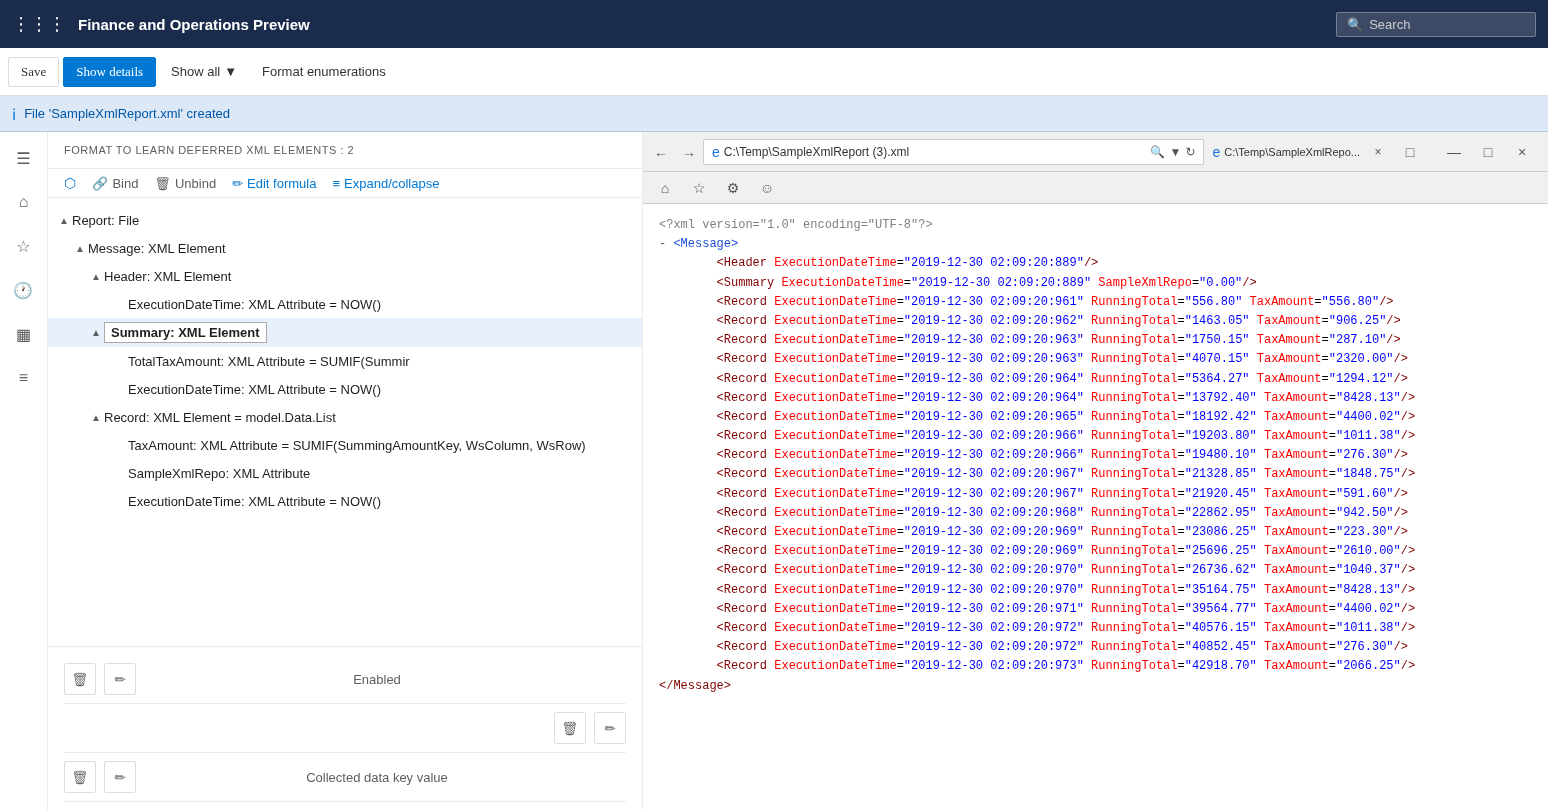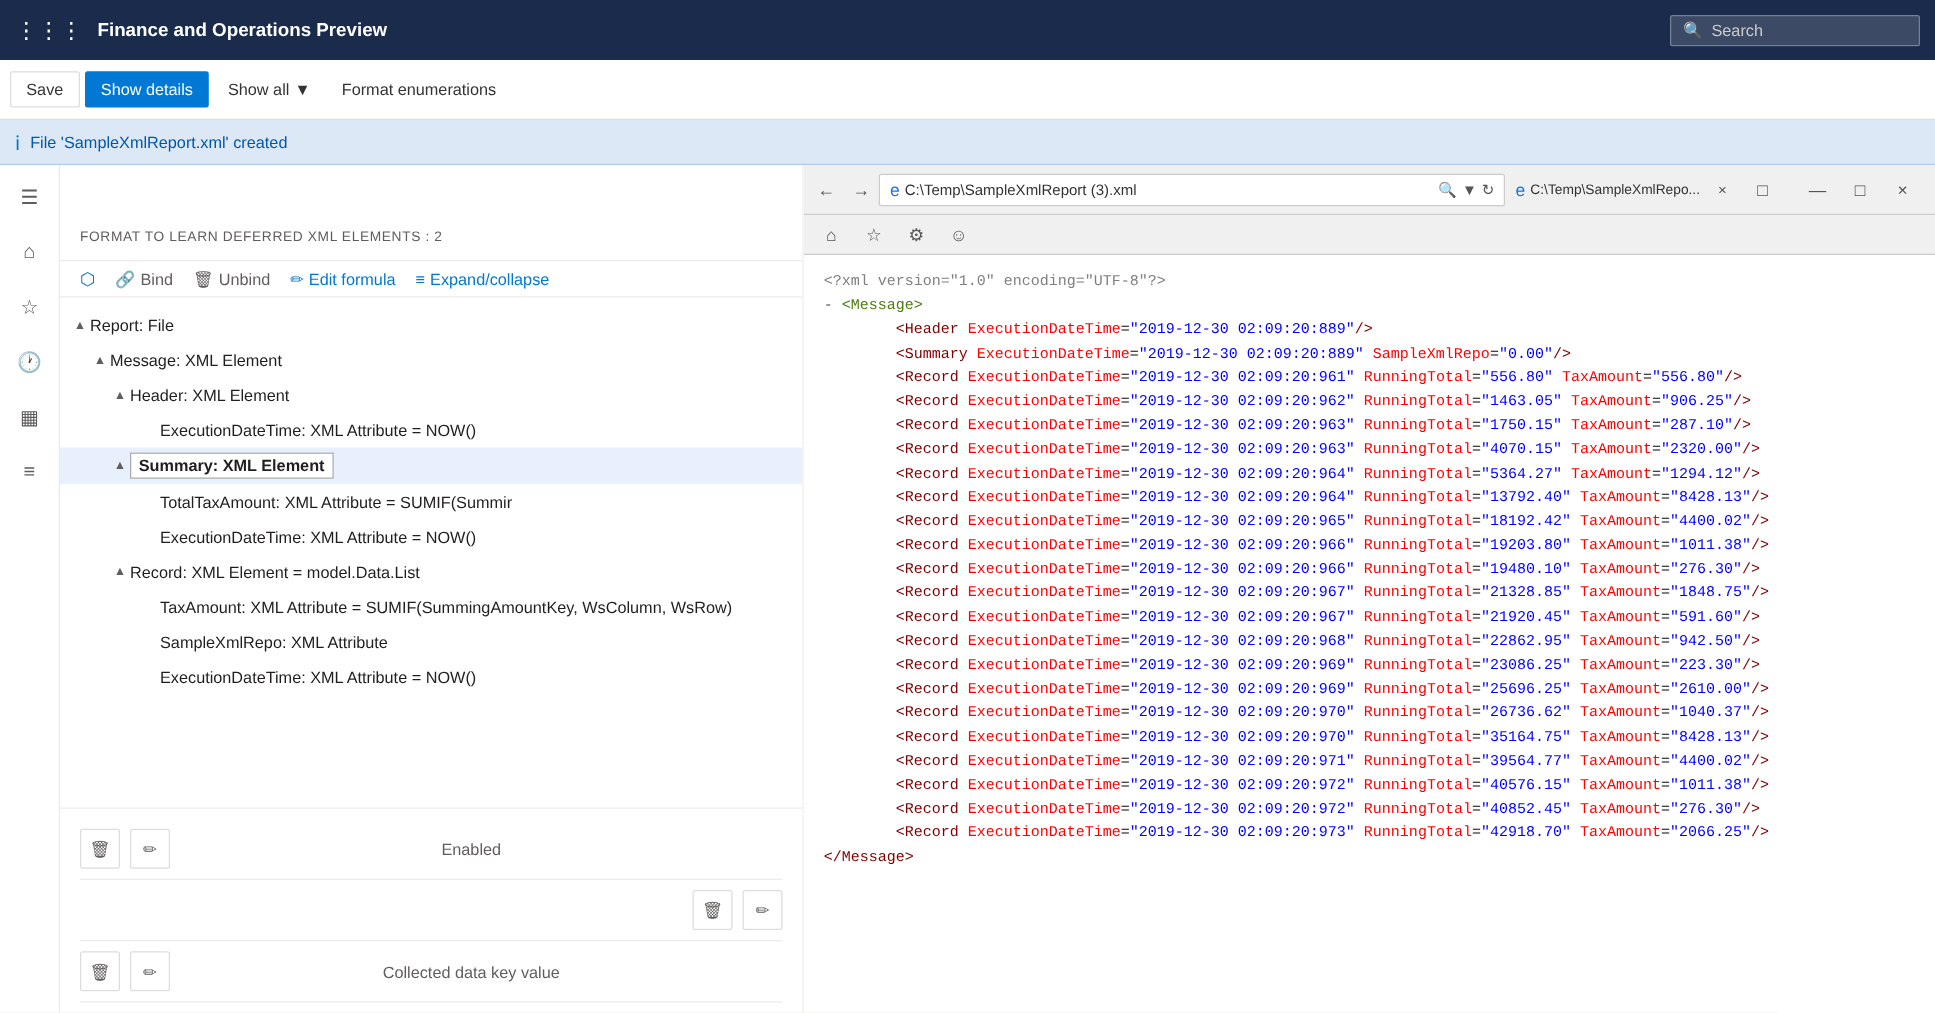--- a/index.html
+++ b/index.html
@@ -41,20 +41,21 @@
     .toolbar .btn {
       display: flex;
       align-items: center;
       gap: 4px;
       padding: 6px 12px;
       border: 1px solid transparent;
       border-radius: 2px;
       cursor: pointer;
       font-size: 13px;
       background: transparent;
+      font-family: Liberation Serif, serif;
     }
     .toolbar .btn-save { color: #333; border-color: #ddd; background: #fff; }
     .toolbar .btn-primary { background: #0078d4; color: #fff; border-color: #0078d4; }
     .toolbar .btn-show-all {
       display: flex; align-items: center; gap: 4px;
       padding: 6px 10px; border: 1px solid transparent;
       cursor: pointer; font-size: 13px; color: #333; background: transparent;
     }
 
     
@@ -106,21 +107,20 @@
     .designer-header {
       padding: 12px 16px 8px;
       border-bottom: 1px solid #edebe9;
     }
     .designer-subtitle {
       font-size: 11px;
       color: #605e5c;
       text-transform: uppercase;
       letter-spacing: 0.5px;
       margin-bottom: 4px;
-      margin-top: 40px;
     }
     .designer-title {
       font-size: 22px;
       font-weight: 300;
       color: #201f1e;
     }
 
     
     .action-bar {
       display: flex;
@@ -397,21 +397,21 @@
 
       <div style="display:flex;align-items:center;background:#f0f0f0;border-bottom:1px solid #ccc;height:32px;padding:0 8px;gap:6px;">
         <button class="browser-icon-btn">⌂</button>
         <button class="browser-icon-btn">☆</button>
         <button class="browser-icon-btn">⚙</button>
         <button class="browser-icon-btn">☺</button>
       </div>
 
       <div class="xml-content">
         <div class="xml-line"><span style="color:#808080;">&lt;?xml version="1.0" encoding="UTF-8"?&gt;</span></div>
-        <div class="xml-line"><span style="color:#555;">- </span><span style="color:#4d7c0f;">&lt;Message&gt;</span></div>
+        <div class="xml-line"><span style="color:#555;">- </span><span style="color:#1d4ed8;">&lt;Message&gt;</span></div>
         <div class="xml-line">&nbsp;&nbsp;&nbsp;&nbsp;&nbsp;&nbsp;&nbsp;&nbsp;<span style="color:#800000;">&lt;Header</span> <span style="color:#ff0000;">ExecutionDateTime</span>=<span style="color:#0000ff;">"2019-12-30 02:09:20:889"</span><span style="color:#800000;">/&gt;</span></div>
         <div class="xml-line">&nbsp;&nbsp;&nbsp;&nbsp;&nbsp;&nbsp;&nbsp;&nbsp;<span style="color:#800000;">&lt;Summary</span> <span style="color:#ff0000;">ExecutionDateTime</span>=<span style="color:#0000ff;">"2019-12-30 02:09:20:889"</span> <span style="color:#ff0000;">SampleXmlRepo</span>=<span style="color:#0000ff;">"0.00"</span><span style="color:#800000;">/&gt;</span></div>
         <div class="xml-line">&nbsp;&nbsp;&nbsp;&nbsp;&nbsp;&nbsp;&nbsp;&nbsp;<span style="color:#800000;">&lt;Record</span> <span style="color:#ff0000;">ExecutionDateTime</span>=<span style="color:#0000ff;">"2019-12-30 02:09:20:961"</span> <span style="color:#ff0000;">RunningTotal</span>=<span style="color:#0000ff;">"556.80"</span> <span style="color:#ff0000;">TaxAmount</span>=<span style="color:#0000ff;">"556.80"</span><span style="color:#800000;">/&gt;</span></div>
         <div class="xml-line">&nbsp;&nbsp;&nbsp;&nbsp;&nbsp;&nbsp;&nbsp;&nbsp;<span style="color:#800000;">&lt;Record</span> <span style="color:#ff0000;">ExecutionDateTime</span>=<span style="color:#0000ff;">"2019-12-30 02:09:20:962"</span> <span style="color:#ff0000;">RunningTotal</span>=<span style="color:#0000ff;">"1463.05"</span> <span style="color:#ff0000;">TaxAmount</span>=<span style="color:#0000ff;">"906.25"</span><span style="color:#800000;">/&gt;</span></div>
         <div class="xml-line">&nbsp;&nbsp;&nbsp;&nbsp;&nbsp;&nbsp;&nbsp;&nbsp;<span style="color:#800000;">&lt;Record</span> <span style="color:#ff0000;">ExecutionDateTime</span>=<span style="color:#0000ff;">"2019-12-30 02:09:20:963"</span> <span style="color:#ff0000;">RunningTotal</span>=<span style="color:#0000ff;">"1750.15"</span> <span style="color:#ff0000;">TaxAmount</span>=<span style="color:#0000ff;">"287.10"</span><span style="color:#800000;">/&gt;</span></div>
         <div class="xml-line">&nbsp;&nbsp;&nbsp;&nbsp;&nbsp;&nbsp;&nbsp;&nbsp;<span style="color:#800000;">&lt;Record</span> <span style="color:#ff0000;">ExecutionDateTime</span>=<span style="color:#0000ff;">"2019-12-30 02:09:20:963"</span> <span style="color:#ff0000;">RunningTotal</span>=<span style="color:#0000ff;">"4070.15"</span> <span style="color:#ff0000;">TaxAmount</span>=<span style="color:#0000ff;">"2320.00"</span><span style="color:#800000;">/&gt;</span></div>
         <div class="xml-line">&nbsp;&nbsp;&nbsp;&nbsp;&nbsp;&nbsp;&nbsp;&nbsp;<span style="color:#800000;">&lt;Record</span> <span style="color:#ff0000;">ExecutionDateTime</span>=<span style="color:#0000ff;">"2019-12-30 02:09:20:964"</span> <span style="color:#ff0000;">RunningTotal</span>=<span style="color:#0000ff;">"5364.27"</span> <span style="color:#ff0000;">TaxAmount</span>=<span style="color:#0000ff;">"1294.12"</span><span style="color:#800000;">/&gt;</span></div>
         <div class="xml-line">&nbsp;&nbsp;&nbsp;&nbsp;&nbsp;&nbsp;&nbsp;&nbsp;<span style="color:#800000;">&lt;Record</span> <span style="color:#ff0000;">ExecutionDateTime</span>=<span style="color:#0000ff;">"2019-12-30 02:09:20:964"</span> <span style="color:#ff0000;">RunningTotal</span>=<span style="color:#0000ff;">"13792.40"</span> <span style="color:#ff0000;">TaxAmount</span>=<span style="color:#0000ff;">"8428.13"</span><span style="color:#800000;">/&gt;</span></div>
         <div class="xml-line">&nbsp;&nbsp;&nbsp;&nbsp;&nbsp;&nbsp;&nbsp;&nbsp;<span style="color:#800000;">&lt;Record</span> <span style="color:#ff0000;">ExecutionDateTime</span>=<span style="color:#0000ff;">"2019-12-30 02:09:20:965"</span> <span style="color:#ff0000;">RunningTotal</span>=<span style="color:#0000ff;">"18192.42"</span> <span style="color:#ff0000;">TaxAmount</span>=<span style="color:#0000ff;">"4400.02"</span><span style="color:#800000;">/&gt;</span></div>
         <div class="xml-line">&nbsp;&nbsp;&nbsp;&nbsp;&nbsp;&nbsp;&nbsp;&nbsp;<span style="color:#800000;">&lt;Record</span> <span style="color:#ff0000;">ExecutionDateTime</span>=<span style="color:#0000ff;">"2019-12-30 02:09:20:966"</span> <span style="color:#ff0000;">RunningTotal</span>=<span style="color:#0000ff;">"19203.80"</span> <span style="color:#ff0000;">TaxAmount</span>=<span style="color:#0000ff;">"1011.38"</span><span style="color:#800000;">/&gt;</span></div>

